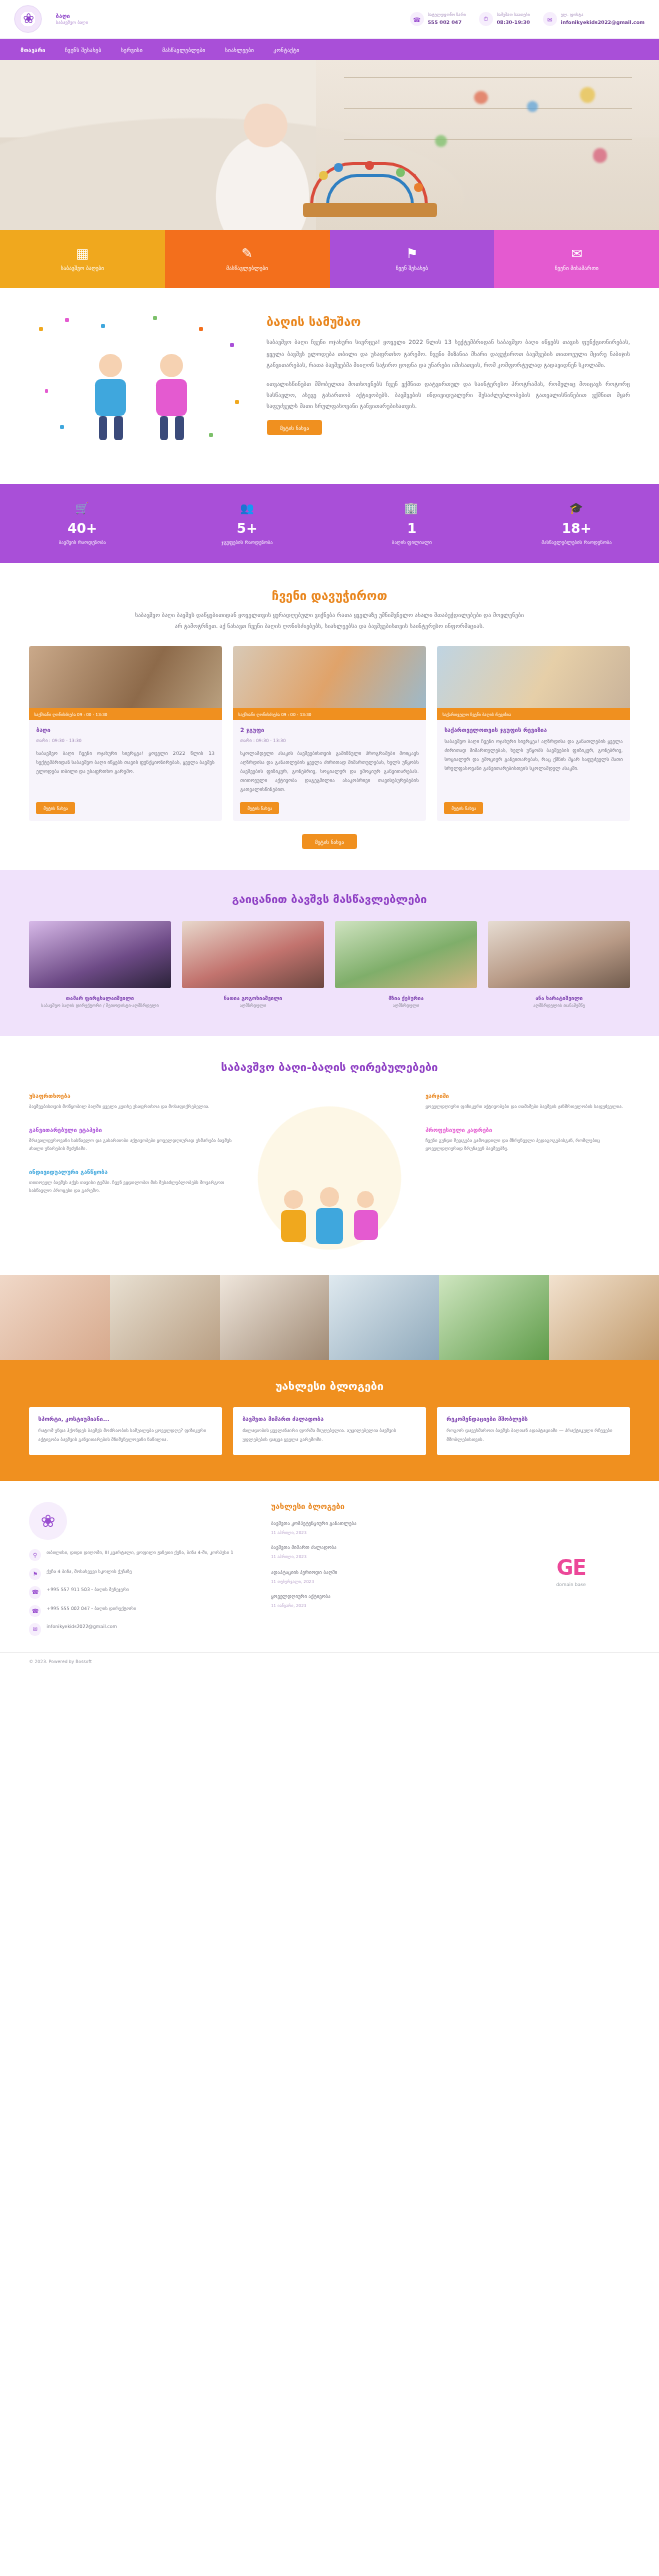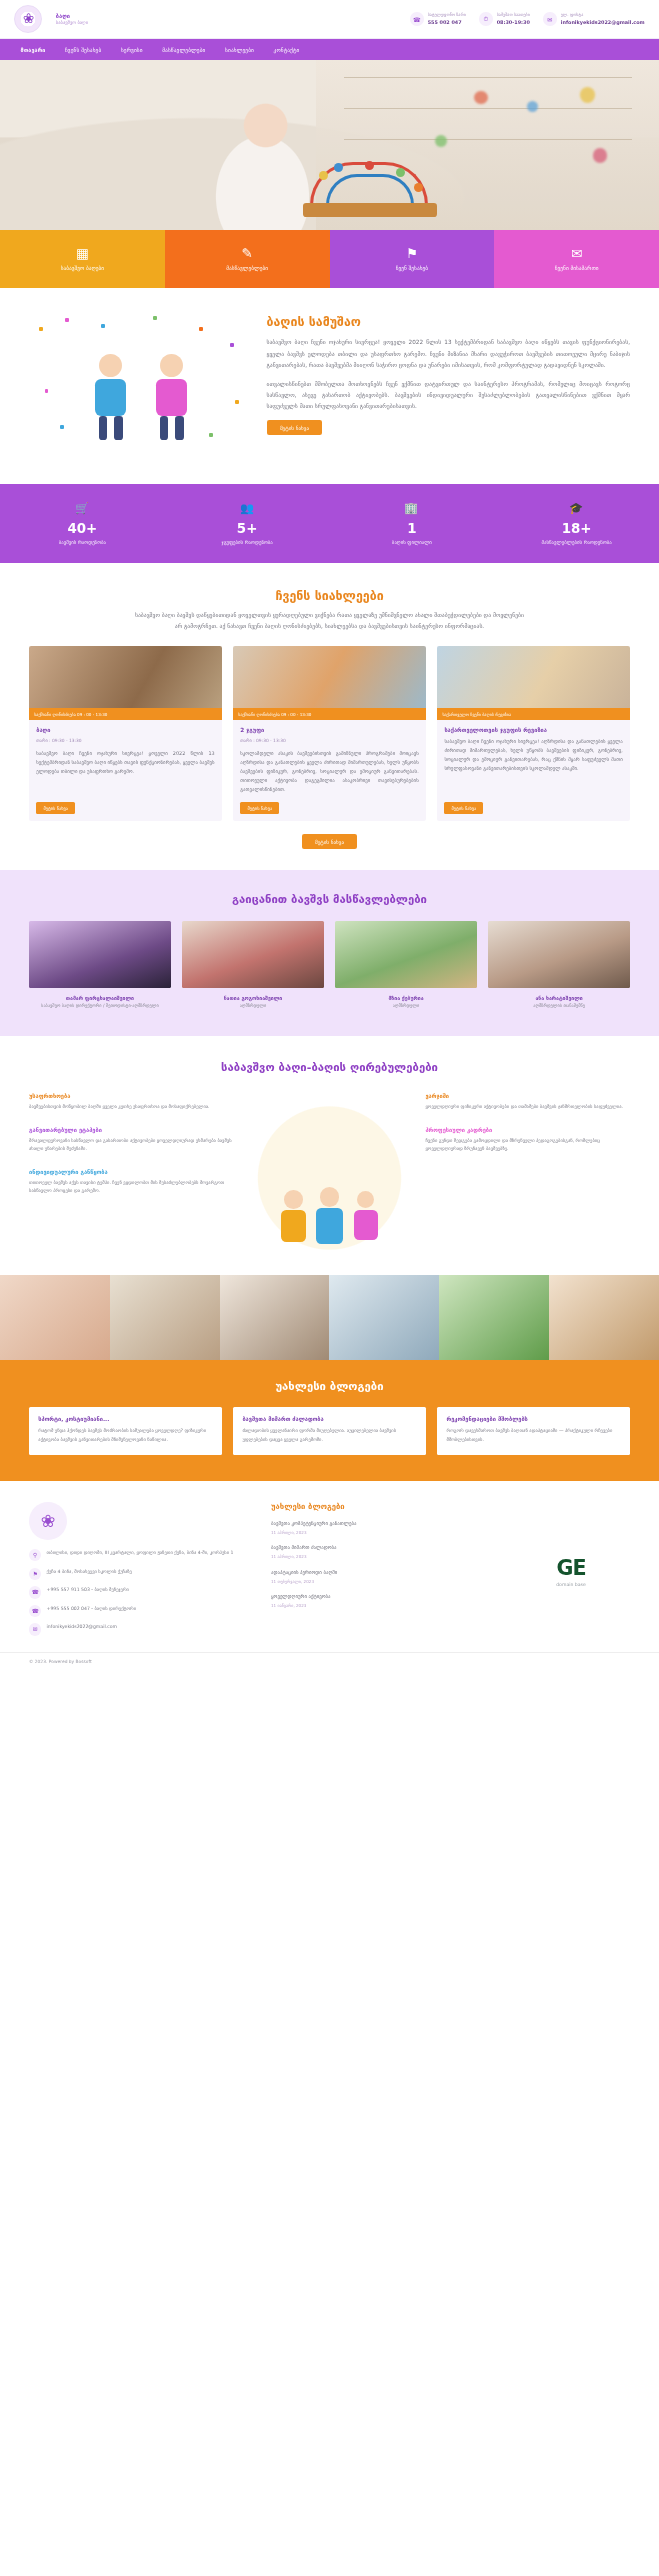--- a/index.html
+++ b/index.html
@@ -234,21 +234,21 @@
   .f-logo { width:38px;height:38px;border-radius:50%;background:#f6eefc;display:flex;align-items:center;justify-content:center;color:#9a4fd0;font-size:17.5px;margin-bottom:9.3px; }
   .f-row { display:flex;gap:5.2px;margin-bottom:6.2px;align-items:flex-start; }
   .f-row .ic { width:12.4px;height:12.4px;border-radius:50%;background:#f6eefc;color:#9a4fd0;display:flex;align-items:center;justify-content:center;font-size:5.7px;flex:none; }
   .f-row .tx { font-size:4.6px;color:#7a7a85;line-height:1.6; }
   .f-mid { flex:1; }
   .f-mid h3 { font-size:7.7px;color:#e9861e;margin:0 0 9.3px;font-weight:bold; }
   .f-news { margin-bottom:8.2px; }
   .f-news a { font-size:4.9px;color:#6a6a75;text-decoration:none;display:block;margin-bottom:2.1px; }
   .f-news .dt { font-size:4.1px;color:#b9a3cb; }
   .f-right { width:118px;display:flex;align-items:center;justify-content:center; }
-  .ge-logo { font-size:20.6px;font-weight:bold;color:#14532d;letter-spacing:-1px; }
+  .ge-logo { font-size:20.6px;font-weight:bold;color:#ec4899;letter-spacing:-1px; }
   .ge-sub { font-size:4.6px;color:#9aa0a6;text-align:center;margin-top:2.1px; }
   .copyright {
     border-top:0.5px solid #eee;padding:6.2px 29px;font-size:4.4px;color:#9b9ba5;
   }
 </style>
 </head>
 <body>
 
 <div class="wrap">
 
@@ -386,21 +386,21 @@
       <div class="cap">ბაღის ფილიალი</div>
     </div>
     <div class="stat">
       <div class="ic">🎓</div>
       <div class="num">18+</div>
       <div class="cap">მასწავლებლების რაოდენობა</div>
     </div>
   </div>
 
   <div class="news">
-    <h2>ჩვენს სიახლეები</h2>
+    <h2>ჩვენი დავუჭიროთ</h2>
     <div class="lead">საბავშვო ბაღი ბავშვს დაწყებითიდან ყოველთვის ყურადღებული ვიქნება რათა ყველაზე უმნიშვნელო ახალი შთაბეჭდილებები და მოვლენები არ გამოგრჩეთ. აქ ნახავთ ჩვენი ბაღის ღონისძიებებს, სიახლეებსა და ბავშვებისთვის საინტერესო ინფორმაციას.</div>
     <div class="cards">
 
       <div class="card">
         <div class="photo" style="background:linear-gradient(120deg,#caa98a,#8d6a4a 60%,#b9a07f);"></div>
         <div class="meta">საქმიანი ღონისძიება
 09 : 00 - 13:30</div>
         <div class="body">
           <h3>ბაღი</h3>
           <p style="font-size:4.4px;color:#a08ab5;margin-bottom:4.1px">თარი : 09:30 - 13:30</p>

